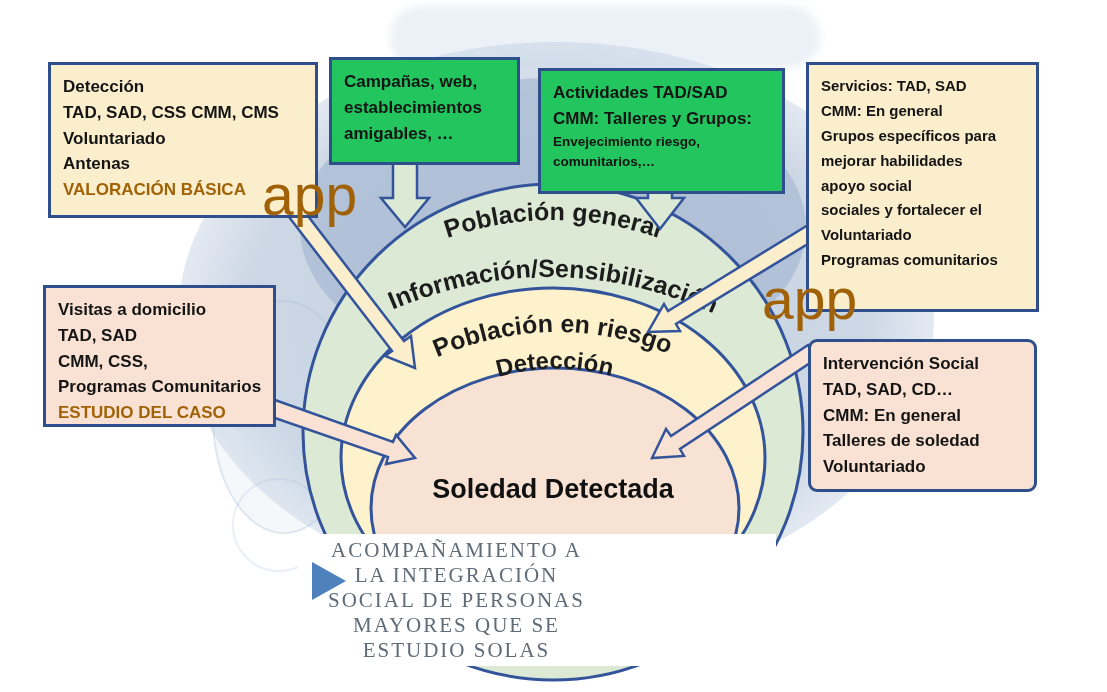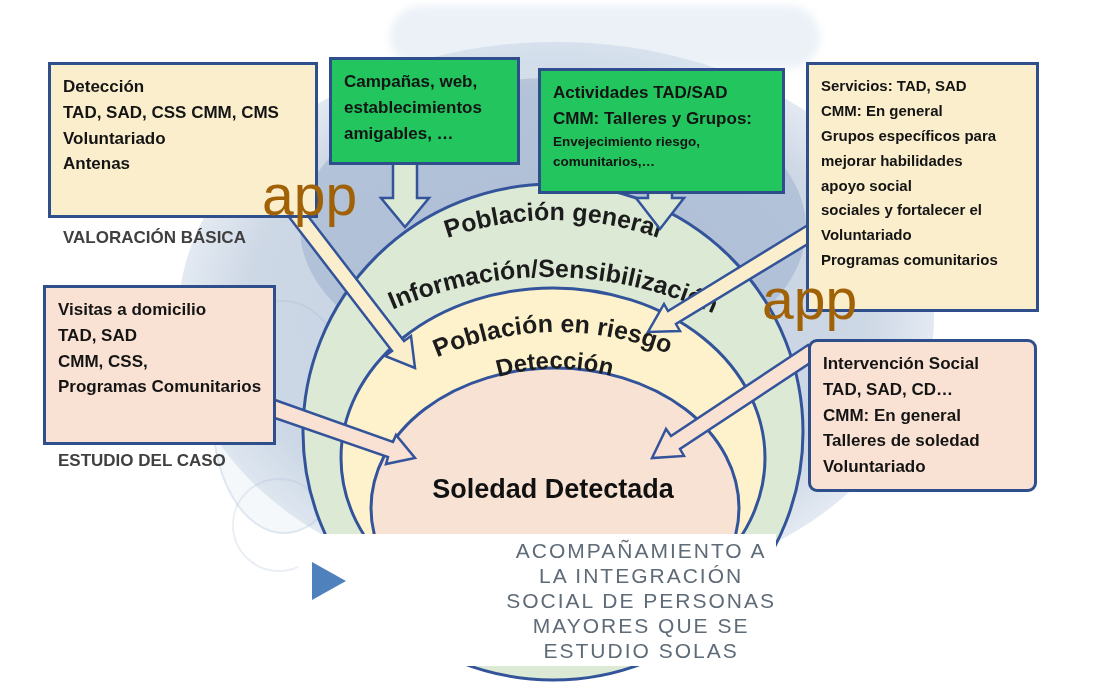--- a/index.html
+++ b/index.html
@@ -22,37 +22,37 @@
   .core-label{font-size:27px;font-weight:bold;fill:#111;}
 
   
   .box{position:absolute;z-index:3;border:3px solid #2f4e8c;box-sizing:border-box;
        padding:9px 12px;font-weight:bold;color:#141414;}
   .cream{background:#fbeecd;}
   .greenbg{background:#22c55e;}
   .pinkbg{background:#f9e2d4;}
   .ln{font-size:17px;line-height:1.52;white-space:nowrap;}
   .ln-sm{font-size:13.5px;line-height:1.5;white-space:nowrap;}
-  .hl{color:#404040;margin-top:48px;}
+  .hl{color:#a16207;}
   #box-deteccion{left:48px;top:62px;width:270px;height:156px;}
   #box-campanas{left:329px;top:57px;width:191px;height:108px;}
   #box-actividades{left:538px;top:60px;width:247px;height:126px;margin-top:8px;}
   #box-servicios{left:806px;top:62px;width:233px;height:250px;}
   #box-servicios .ln{font-size:15px;line-height:1.66;}
-  #box-visitas{left:43px;top:285px;width:233px;height:160px;}
+  #box-visitas{left:43px;top:285px;width:233px;height:142px;}
   #box-intervencion{left:808px;top:339px;width:229px;height:153px;border-radius:9px;}
 
   
   .wm{position:absolute;z-index:4;color:#a16207;font-size:57px;font-weight:400;line-height:0.95;}
   #wm-left{left:262px;top:168px;}
   #wm-right{left:762px;top:272px;}
 
   
   #outcome{position:absolute;z-index:2;left:298px;top:534px;width:478px;height:132px;background:#ffffff;
-           display:flex;align-items:center;justify-content:flex-end;}
+           display:flex;align-items:center;justify-content:flex-start;font-family:Liberation Serif, serif;}
   #outcome-text{text-align:center;color:#5f6b77;font-size:21px;line-height:25px;letter-spacing:2px;padding-left:30px;}
   #outcome-arrow{position:absolute;left:14px;top:28px;width:0;height:0;
                  border-left:34px solid #4f81bd;border-top:19px solid transparent;border-bottom:19px solid transparent;}
 </style>
 </head>
 <body>
 
 <div id="canvas">
 
   <div class="decor" id="bg-disc"></div>

